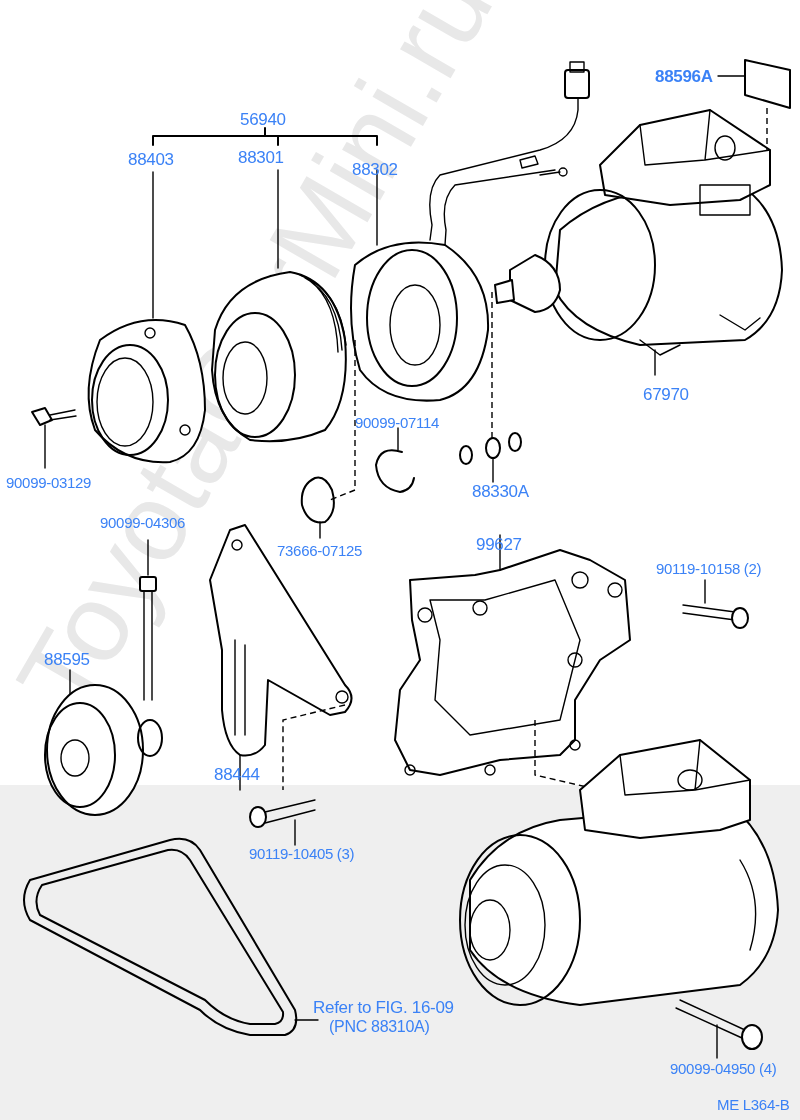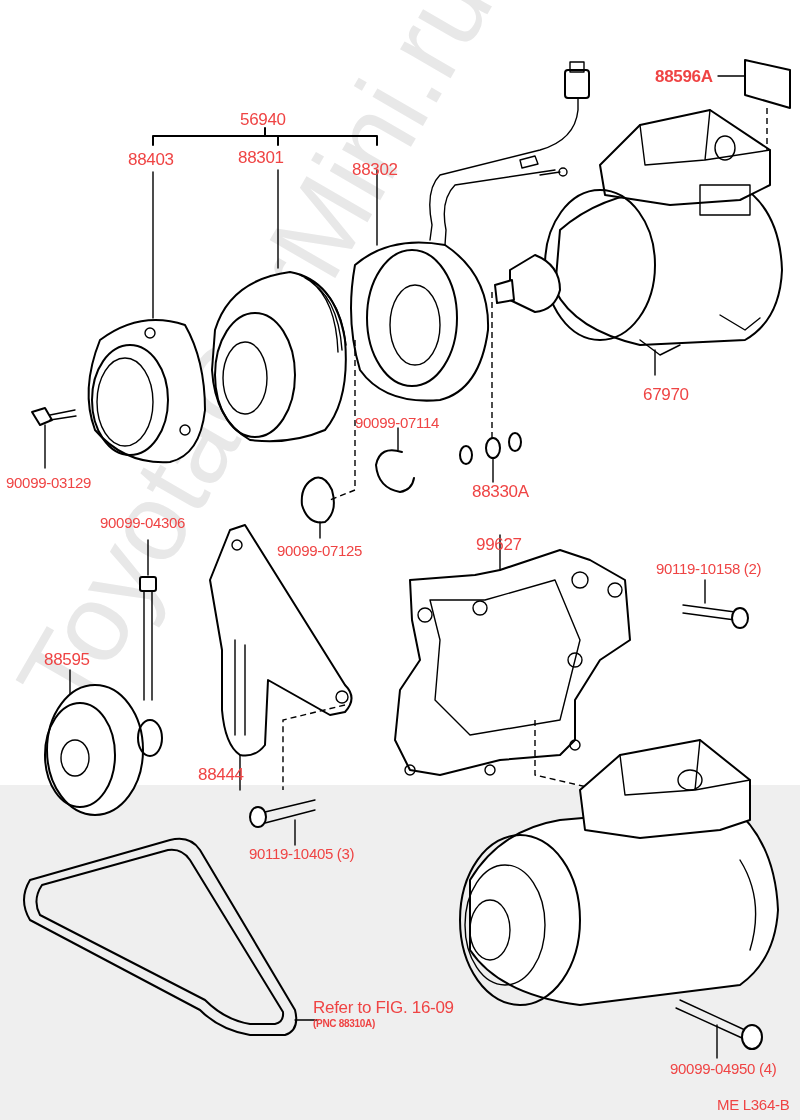--- a/index.html
+++ b/index.html
@@ -3,23 +3,23 @@
 <meta charset="utf-8">
 <style>
   html,body{margin:0;padding:0;background:#fff;}
   #page{position:relative;width:800px;height:1120px;overflow:hidden;background:#fff;font-family:"Liberation Sans","DejaVu Sans",sans-serif;}
   .band{position:absolute;left:0;top:785px;width:800px;height:335px;background:#efefef;}
   svg{position:absolute;left:0;top:0;}
   .ln{fill:none;stroke:#000;stroke-width:2;stroke-linecap:round;stroke-linejoin:round;}
   .thin{fill:none;stroke:#000;stroke-width:1.4;stroke-linecap:round;stroke-linejoin:round;}
   .dash{fill:none;stroke:#000;stroke-width:1.4;stroke-dasharray:6 4;}
   .wf{fill:#fff;stroke:#000;stroke-width:2;stroke-linejoin:round;}
-  .lbl{position:absolute;color:#ef4444;font-size:15px;letter-spacing:-0.3px;white-space:nowrap;}
+  .lbl{position:absolute;color:#3b82f6;font-size:15px;letter-spacing:-0.3px;white-space:nowrap;}
   .lbl.big{font-size:17px;}
-  .lbl.small{font-size:10px;font-weight:bold;}
+  .lbl.small{font-size:16px;font-weight:normal;margin-left:16px;}
   .wm{font-size:110px;fill:#e8e8e8;font-family:"Liberation Sans",sans-serif;}
 </style>
 </head>
 <body>
 <div id="page">
 
 <div class="band"></div>
 
 <svg width="800" height="1120" viewBox="0 0 800 1120">
 
@@ -177,25 +177,25 @@
 
 <span class="lbl big" style="left:240px;top:110px">56940</span>
 <span class="lbl big" style="left:128px;top:150px">88403</span>
 <span class="lbl big" style="left:238px;top:148px">88301</span>
 <span class="lbl big" style="left:352px;top:160px">88302</span>
 <span class="lbl big" style="left:655px;top:67px;font-weight:bold">88596A</span>
 <span class="lbl big" style="left:643px;top:385px">67970</span>
 <span class="lbl" style="left:6px;top:474px">90099-03129</span>
 <span class="lbl" style="left:355px;top:414px">90099-07114</span>
 <span class="lbl big" style="left:472px;top:482px">88330A</span>
-<span class="lbl" style="left:277px;top:542px">90099-07125</span>
+<span class="lbl" style="left:277px;top:542px">73666-07125</span>
 <span class="lbl" style="left:100px;top:514px">90099-04306</span>
 <span class="lbl big" style="left:476px;top:535px">99627</span>
 <span class="lbl" style="left:656px;top:560px">90119-10158 (2)</span>
 <span class="lbl big" style="left:44px;top:650px">88595</span>
-<span class="lbl big" style="left:198px;top:765px">88444</span>
+<span class="lbl big" style="left:214px;top:765px">88444</span>
 <span class="lbl" style="left:249px;top:845px">90119-10405 (3)</span>
 <span class="lbl big" style="left:313px;top:998px">Refer to FIG. 16-09</span>
 <span class="lbl small" style="left:313px;top:1018px">(PNC 88310A)</span>
 <span class="lbl" style="left:670px;top:1060px">90099-04950 (4)</span>
 <span class="lbl" style="left:717px;top:1096px;font-weight:normal">ME  L364-B</span>
 
 </div>
 
 </body></html>

